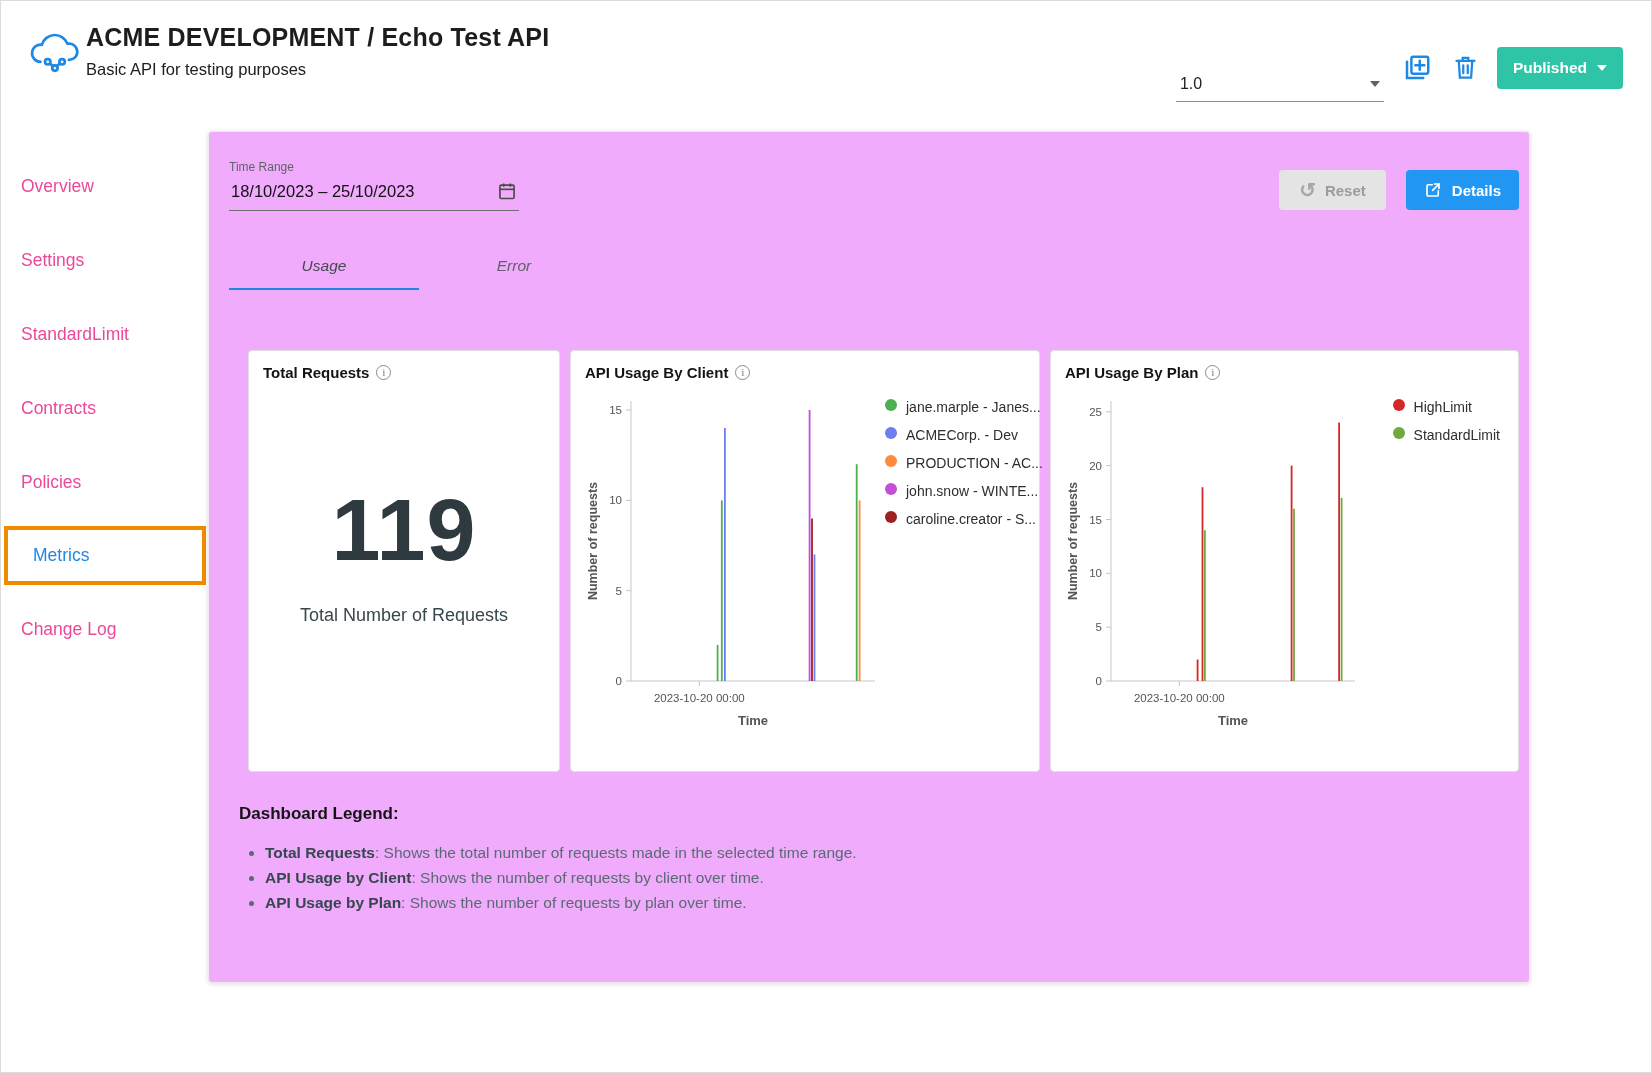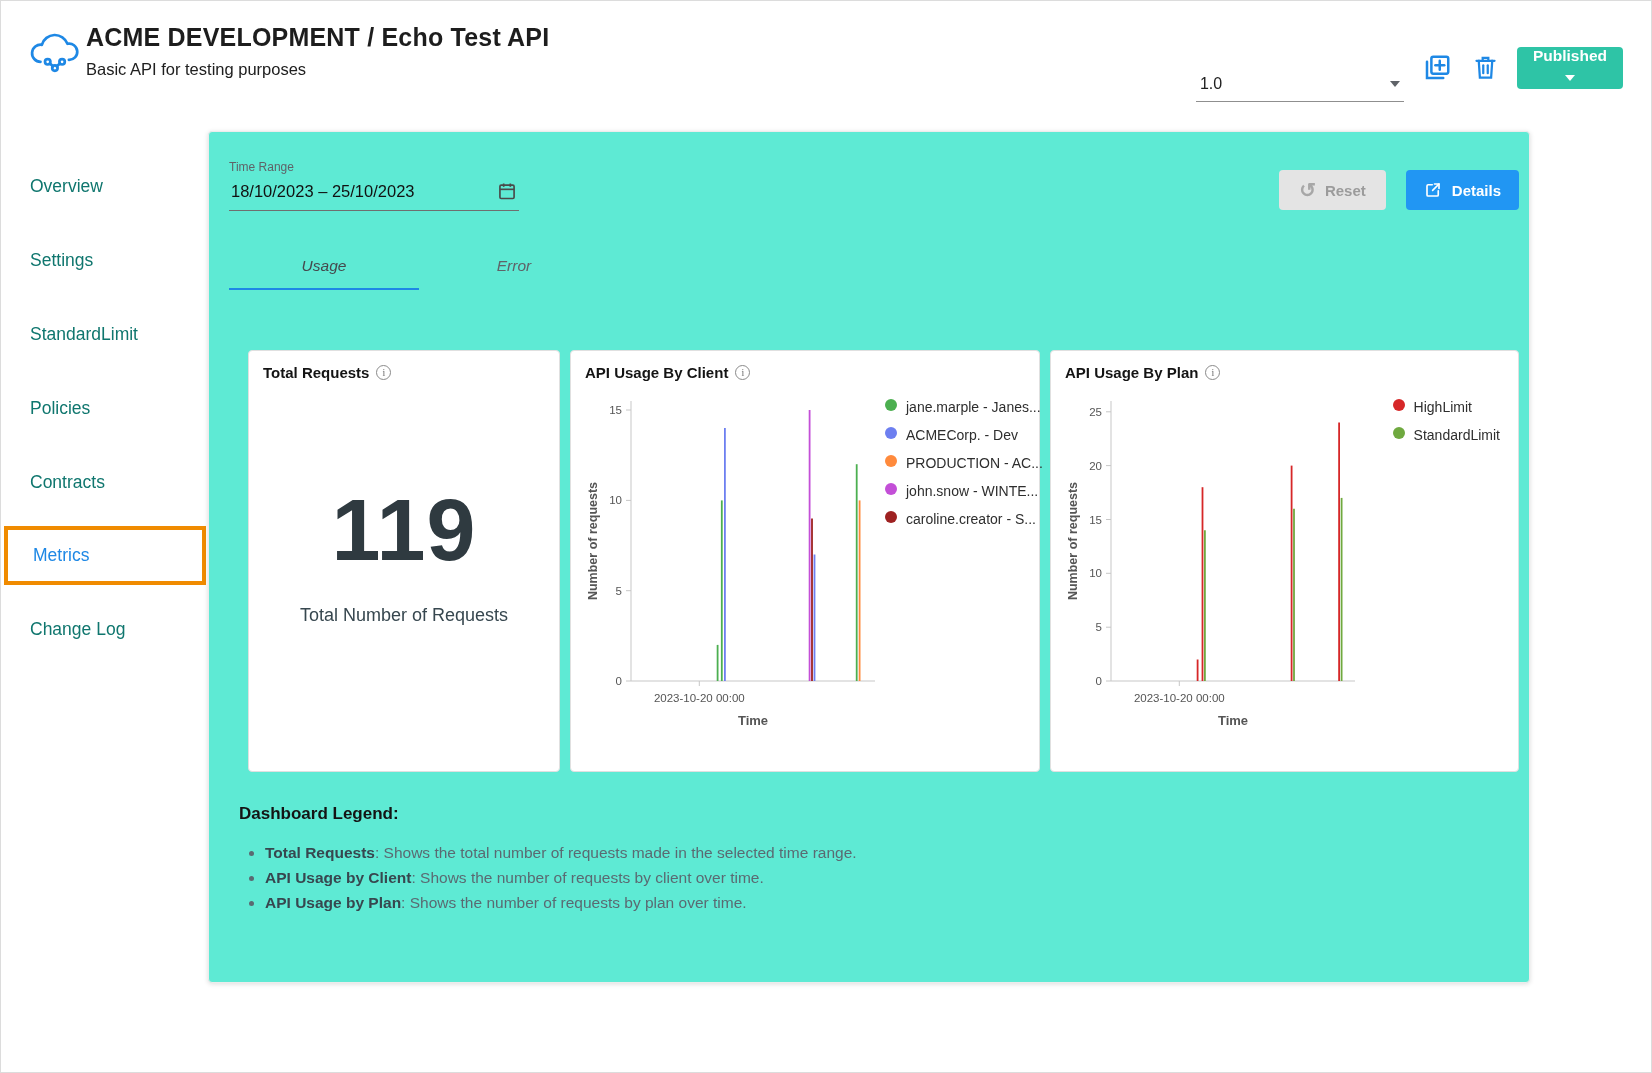--- a/index.html
+++ b/index.html
@@ -17,31 +17,31 @@
   .titles h1 { margin:0; font-size:25px; font-weight:600; color:#1d1d1d; letter-spacing:.2px; }
   .subtitle { margin-top:8px; font-size:16.5px; color:#202020; }
   .header-actions { margin-left:auto; display:flex; align-items:center; gap:16px; margin-top:10px; }
   .version-select { width:208px; display:flex; align-items:center; justify-content:space-between;
     border-bottom:1px solid #8f8f8f; padding:6px 4px 8px 4px; font-size:16px; cursor:pointer;margin-top:36px; }
   .caret-down { width:0; height:0; border-left:5px solid transparent; border-right:5px solid transparent; border-top:6px solid #5f6368; }
   .caret-down.white { border-top-color:#fff; }
   .icon-btn { background:none; border:none; padding:2px; cursor:pointer; display:flex; align-items:center; }
   .published-btn { background:#2ec4a6; color:#fff; border:none; border-radius:4px; height:42px;
     padding:0 16px; font-size:15.5px; font-weight:bold; display:flex; align-items:center; gap:10px;
-    cursor:pointer; font-family:inherit;flex-direction:column; }
+    cursor:pointer; font-family:inherit; }
 
   
   .body-flex { display:flex; align-items:flex-start; }
   .sidebar { width:207px; flex:0 0 207px; padding-top:38px; }
-  .nav-item { height:74px; display:flex; align-items:center; padding-left:29px; font-size:17.5px; color:#0f766e; cursor:pointer; }
+  .nav-item { height:74px; display:flex; align-items:center; padding-left:20px; font-size:17.5px; color:#ec4899; cursor:pointer; }
   .nav-highlight { border:4px solid #f08b00; margin:7px 2px 7px 3px; }
   .nav-highlight .nav-item { height:51px; padding-left:25px; }
   .nav-item.active { color:#1e88e5; }
 
-  .main-card { flex:1; margin:20px 121px 0 0; height:852px; background:#5eead4;
+  .main-card { flex:1; margin:20px 121px 0 0; height:852px; background:#f0abfc;
     border:1px solid #ececec; border-radius:4px; box-shadow:0 1px 5px rgba(0,0,0,.14);
     padding:28px 10px 0 20px; }
 
   
   .toolbar { display:flex; align-items:flex-start; }
   .tr-label { font-size:12px; color:#5f6368; margin-bottom:2px; }
   .tr-value { width:290px; display:flex; align-items:center; justify-content:space-between;
     border-bottom:1px solid #6f6f6f; padding:5px 2px 9px 2px; font-size:16.5px; color:#111; cursor:pointer; }
   .toolbar-buttons { margin-left:auto; display:flex; gap:20px; margin-top:10px; margin-right:0; }
   .reset-btn { background:#e4e4e4; color:#9b9b9b; border:none; border-radius:4px; height:40px;
@@ -139,24 +139,24 @@
       <div class="nav-item">
           <span>Overview</span>
         </div>
       <div class="nav-item">
           <span>Settings</span>
         </div>
       <div class="nav-item">
           <span>StandardLimit</span>
         </div>
       <div class="nav-item">
+          <span>Contracts</span>
+        </div>
+      <div class="nav-item">
           <span>Policies</span>
-        </div>
-      <div class="nav-item">
-          <span>Contracts</span>
         </div>
       <div class="nav-highlight">
         <div class="nav-item active">
             <span>Metrics</span>
           </div>
       </div>
       <div class="nav-item">
           <span>Change Log</span>
         </div>
     </nav>

